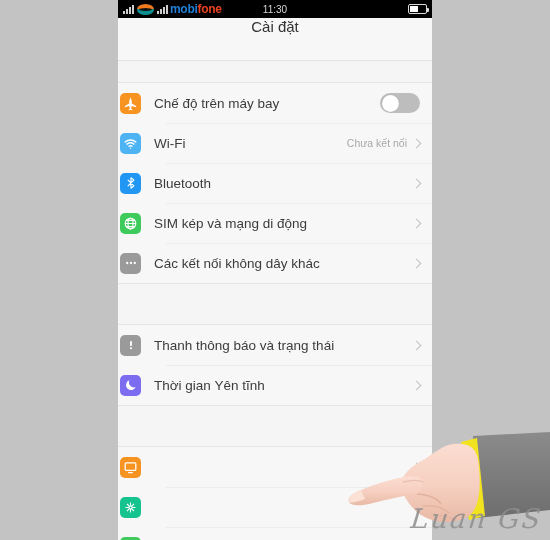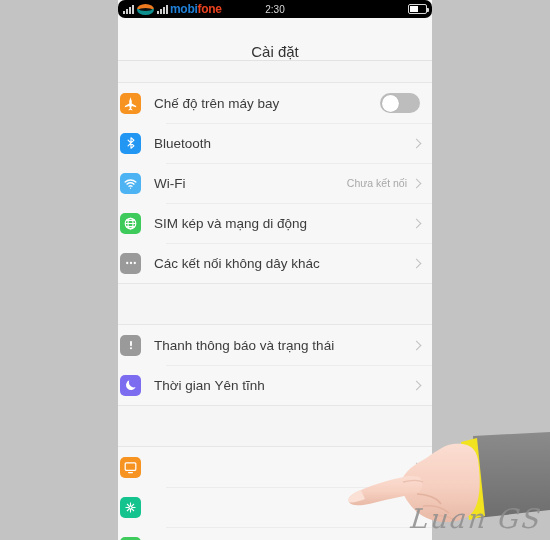--- a/index.html
+++ b/index.html
@@ -20,21 +20,20 @@
   }
 
   
   .statusbar {
     height: 18px;
     background: #000;
     display: flex;
     align-items: center;
     padding: 0 5px;
     position: relative;
-    border-radius: 7px;
   }
   .sb-left { display: flex; align-items: center; gap: 2px; }
   .sig { display: flex; align-items: flex-end; gap: 1px; height: 10px; }
   .sig i { display: block; width: 2px; background: #cfcfcf; }
   .sig i:nth-child(1) { height: 3px; }
   .sig i:nth-child(2) { height: 5px; }
   .sig i:nth-child(3) { height: 7px; }
   .sig i:nth-child(4) { height: 9px; }
   .carrier-logo {
     width: 17px; height: 11px;
@@ -64,21 +63,21 @@
   .battery::after {
     content: ""; position: absolute; right: -3px; top: 3px;
     width: 2px; height: 4px; background: #d9d9d9; border-radius: 0 1px 1px 0;
   }
   .battery i { display: block; height: 100%; width: 55%; background: #ffffff; }
 
   
   .titlebar {
     height: 43px;
     background: #f7f7f7;
-    display: flex; align-items: flex-end; justify-content: center;
+    display: flex; align-items: flex-start; justify-content: center;
     border-bottom: 1px solid #e2e2e2;
   }
   .titlebar .t { font-size: 15px; color: #333; }
 
   
   .spacer { height: 21px; }
   .group { background: #f7f7f7; border-top: 1px solid #e6e6e6; border-bottom: 1px solid #e6e6e6; }
   .gap { height: 40px; }
 
   .row {
@@ -151,21 +150,21 @@
         </span>
       <span class="carrier-logo"></span>
       <span class="sig">
           <i></i>
           <i></i>
           <i></i>
           <i></i>
         </span>
       <span class="carrier-name"><span class="a">mobi</span><span class="b">fone</span></span>
     </div>
-    <div class="sb-time">2:30</div>
+    <div class="sb-time">11:30</div>
     <div class="battery">
         <i></i>
       </div>
   </div>
 
   <div class="titlebar">
     <div class="t">Cài đặt</div>
   </div>
 
   <div class="spacer"></div>
@@ -176,47 +175,47 @@
       <span class="ic c-orange">
         <svg width="15" height="15" viewBox="0 0 24 24" fill="#fff">
             <path d="M12 2l2 6v4l7 4v2l-7-2-1 4 2 2v1l-3-1-3 1v-1l2-2-1-4-7 2v-2l7-4V8l2-6z"></path>
           </svg>
       </span>
       <span class="label">Chế độ trên máy bay</span>
       <span class="right">
         <span class="toggle">
             <i></i>
           </span>
-      </span>
-    </div>
-
-    <div class="row">
-      <span class="ic c-blue2">
-        <svg width="14" height="14" viewBox="0 0 24 24" fill="none" stroke="#fff" stroke-width="2" stroke-linejoin="round" stroke-linecap="round">
-            <path d="M7 7l10 10-5 4V3l5 4L7 17"></path>
-          </svg>
-      </span>
-      <span class="label">Bluetooth</span>
-      <span class="right">
-        <span class="chev"></span>
       </span>
     </div>
 
     <div class="row">
       <span class="ic c-blue">
         <svg width="15" height="15" viewBox="0 0 24 24" fill="none" stroke="#fff" stroke-width="2.2" stroke-linecap="round">
           <path d="M3.5 9.5a13 13 0 0117 0"></path>
             <path d="M6.5 13a9 9 0 0111 0"></path>
             <path d="M9.5 16.4a4.6 4.6 0 015 0"></path>
             <circle cx="12" cy="19.4" r="1" fill="#fff" stroke="none"></circle>
         </svg>
       </span>
       <span class="label">Wi-Fi</span>
       <span class="right">
         <span class="value">Chưa kết nối</span>
+        <span class="chev"></span>
+      </span>
+    </div>
+
+    <div class="row">
+      <span class="ic c-blue2">
+        <svg width="14" height="14" viewBox="0 0 24 24" fill="none" stroke="#fff" stroke-width="2" stroke-linejoin="round" stroke-linecap="round">
+            <path d="M7 7l10 10-5 4V3l5 4L7 17"></path>
+          </svg>
+      </span>
+      <span class="label">Bluetooth</span>
+      <span class="right">
         <span class="chev"></span>
       </span>
     </div>
 
     <div class="row">
       <span class="ic c-green">
         <svg width="15" height="15" viewBox="0 0 24 24" fill="none" stroke="#fff" stroke-width="1.8">
             <circle cx="12" cy="12" r="8.5"></circle>
             <ellipse cx="12" cy="12" rx="4" ry="8.5"></ellipse>
             <path d="M3.5 12h17M5 7h14M5 17h14"></path>

